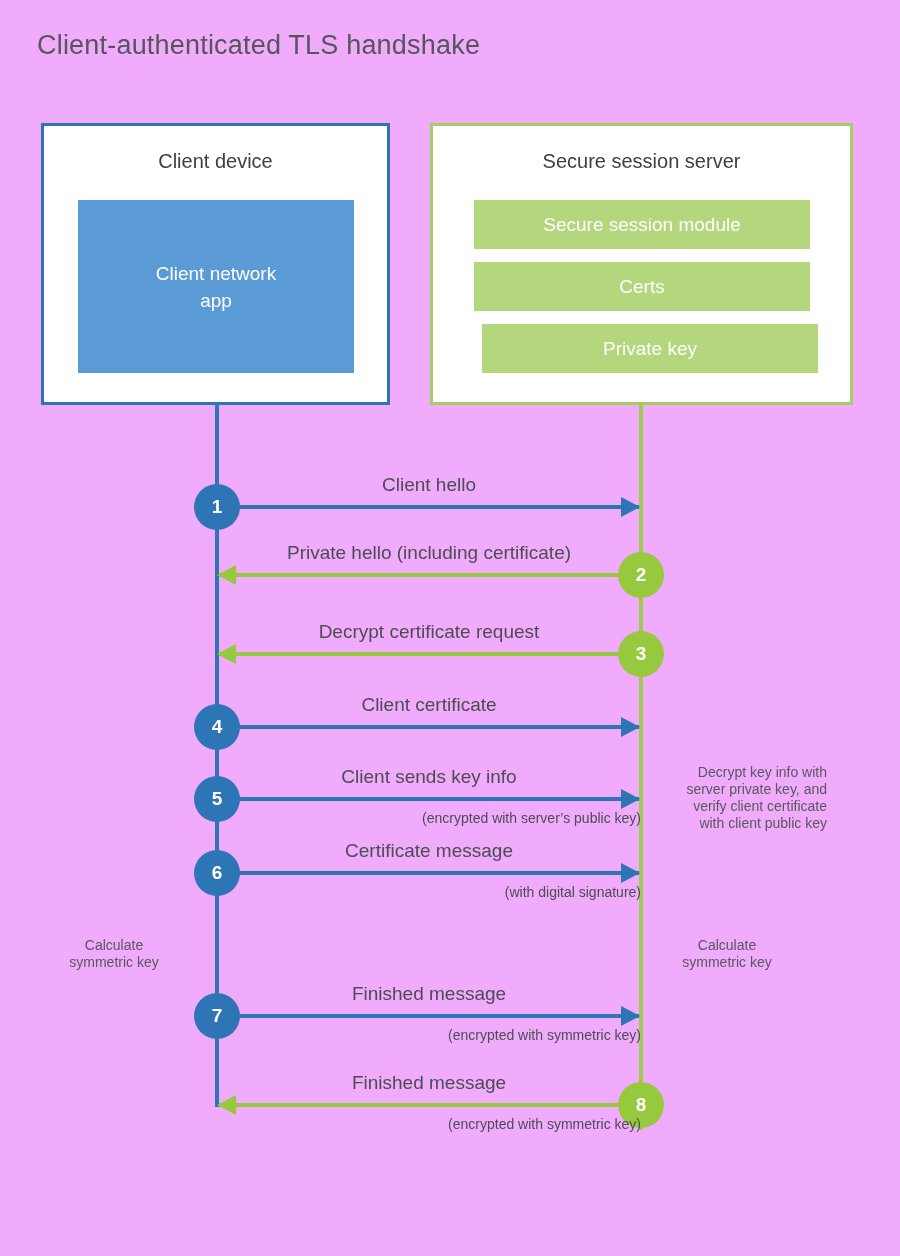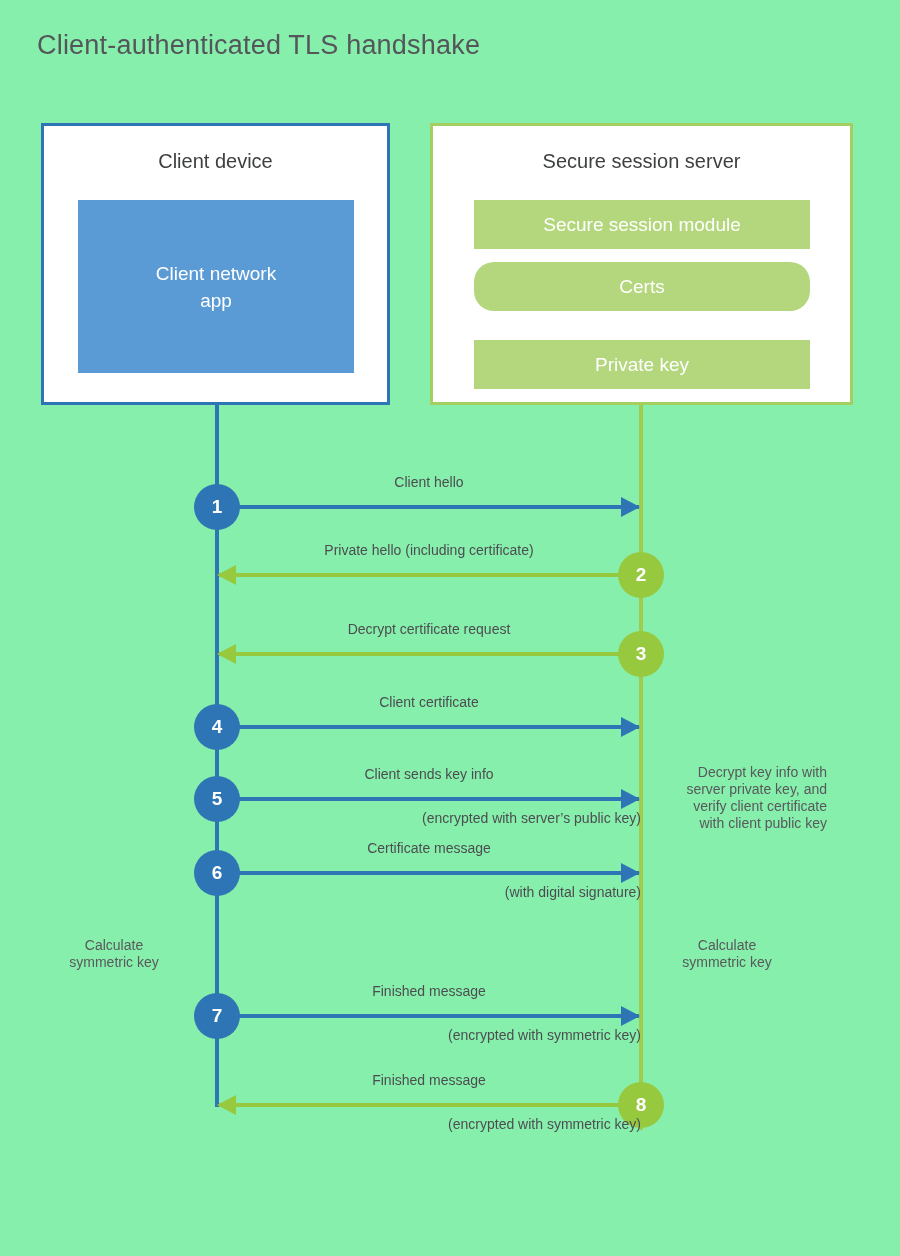--- a/index.html
+++ b/index.html
@@ -1,57 +1,57 @@
 <!DOCTYPE html>
 <html><head>
 <meta charset="utf-8">
 <style>
   html,body{margin:0;padding:0;background:#ffffff;}
   body{font-family:"Liberation Sans","DejaVu Sans",sans-serif;}
-  #canvas{position:relative;width:900px;height:1256px;background:#86efac;margin:0 auto;overflow:hidden;}
+  #canvas{position:relative;width:900px;height:1256px;background:#f0abfc;margin:0 auto;overflow:hidden;}
 
   
   .page-title{position:absolute;left:37px;top:30px;font-size:27px;font-weight:300;
     color:#55565a;letter-spacing:.2px;}
 
   
   .actor-box{position:absolute;top:123px;height:282px;background:#fff;box-sizing:border-box;}
   .actor-client{left:41px;width:349px;border:3px solid #2e75b6;}
   .actor-server{left:430px;width:423px;border:3px solid #a5ce61;}
   .actor-title{position:absolute;left:0;right:0;top:24px;text-align:center;
     font-size:20px;font-weight:normal;color:#3f4041;}
 
   .client-app{position:absolute;left:78px;top:200px;width:276px;height:173px;background:#5b9bd5;
     display:flex;align-items:center;justify-content:center;}
   .client-app .inner{width:150px;text-align:center;color:#fff;font-size:19px;line-height:27px;}
 
   .server-bar{position:absolute;left:474px;width:336px;height:49px;background:#b4d77e;
     display:flex;align-items:center;justify-content:center;color:#fff;font-size:19px;}
-  .bar-1{top:200px;} .bar-2{top:262px;border-radius:20px;} .bar-3{top:340px;}
+  .bar-1{top:200px;} .bar-2{top:262px;} .bar-3{top:324px;margin-left:8px;}
 
   
   .lifeline{position:absolute;top:405px;width:4px;}
   .lifeline-client{left:215px;height:702px;background:#2e75b6;}
   .lifeline-server{left:639px;height:725px;background:#9fcc4c;}
 
   
   .msg{position:absolute;left:0;top:0;width:100%;height:0;}
   .msg .line{position:absolute;left:219px;width:420px;height:4px;top:calc(var(--y) - 2px);}
   .msg.right .line{background:#2e75b6;}
   .msg.left  .line{background:#97c93f;}
   .msg .head{position:absolute;top:calc(var(--y) - 10px);width:0;height:0;
     border-top:10px solid transparent;border-bottom:10px solid transparent;}
   .msg.right .head{left:621px;border-left:19px solid #2e75b6;}
   .msg.left  .head{left:217px;border-right:19px solid #97c93f;}
   .msg .circle{position:absolute;top:calc(var(--y) - 23px);width:46px;height:46px;border-radius:50%;
     display:flex;align-items:center;justify-content:center;color:#fff;font-weight:bold;font-size:19px;}
   .msg.right .circle{left:194px;background:#2e75b6;}
   .msg.left  .circle{left:618px;background:#97c93f;}
   .msg .label{position:absolute;left:217px;width:424px;text-align:center;
-    top:calc(var(--y) - 33px);font-size:14px;color:#4c4d50;}
+    top:calc(var(--y) - 33px);font-size:19px;color:#4c4d50;}
   .msg .sub{position:absolute;left:217px;width:424px;text-align:right;
     top:calc(var(--y) + 11px);font-size:14px;color:#4c4d50;}
 
   
   .note{position:absolute;font-size:14px;line-height:17px;color:#58595b;}
   .note-decrypt{left:667px;top:764px;width:160px;text-align:right;}
   .note-calc-left{left:64px;top:937px;width:100px;text-align:center;}
   .note-calc-right{left:677px;top:937px;width:100px;text-align:center;}
 </style>
 </head>

